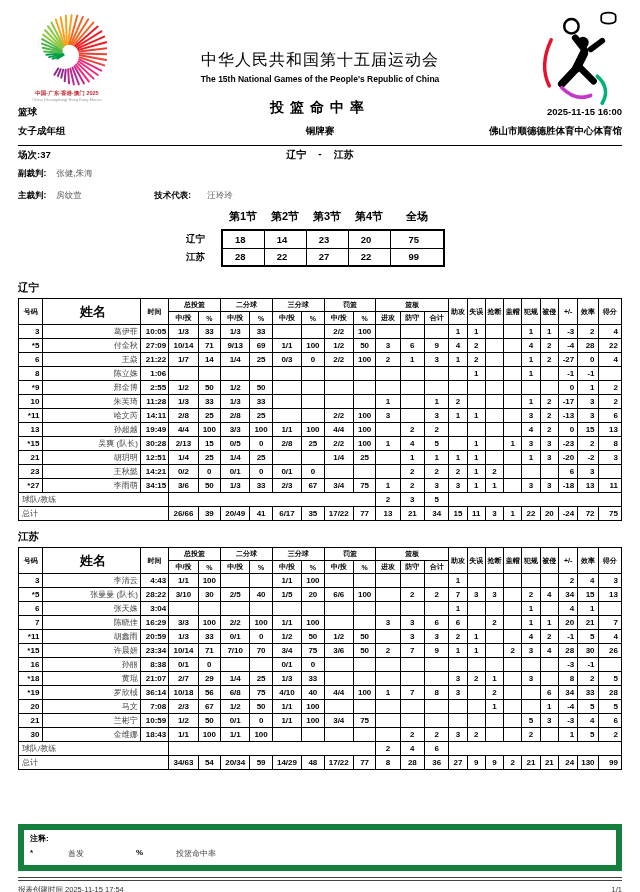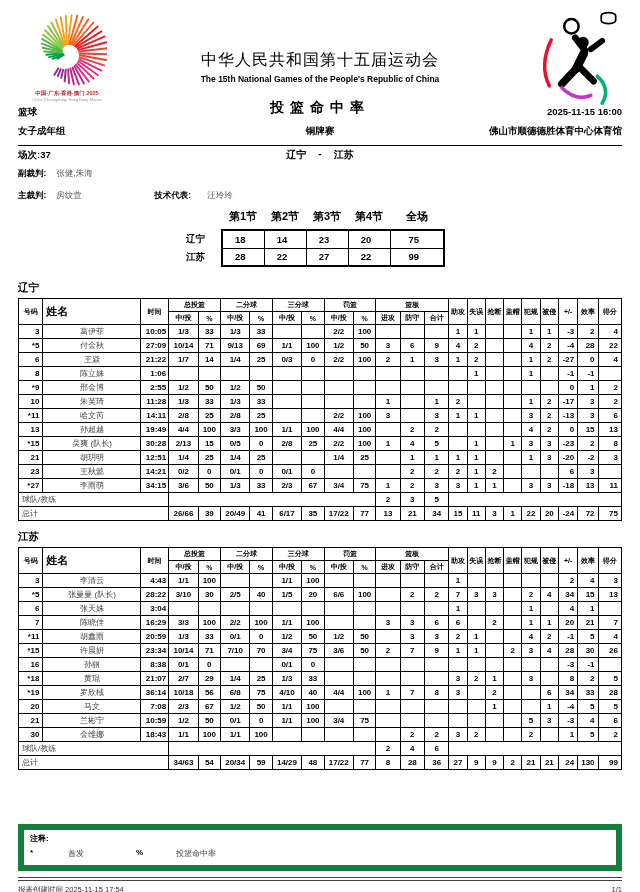--- a/index.html
+++ b/index.html
@@ -45,24 +45,24 @@
   .qtab tr:first-child td.qc{border-top:2px solid #000;}
   .qtab tr:last-child td.qc{border-bottom:2px solid #000;}
   .qtab td.qc:nth-child(2){border-left:2px solid #000;}
   .qtab td.qc:last-child{border-right:2px solid #000;}
 
   
   .team-title{font-size:10.5px;font-weight:bold;margin-top:14px;}
   .team-title.second{margin-top:9px;}
   table.box{border-collapse:collapse;width:100%;table-layout:fixed;margin-top:3px;border:1.5px solid #000;}
   .box th{border:1px solid #000;font-size:7px;font-weight:bold;padding:0;height:12px;overflow:hidden;white-space:nowrap;}
-  .box th.hname{text-align:left;padding-left:3px;font-size:11px;}
+  .box th.hname{text-align:center;padding-left:3px;font-size:13px;}
   .box td{border:1px solid #000;font-size:8px;font-weight:bold;padding:0 2px;height:14px;white-space:nowrap;overflow:hidden;box-sizing:border-box;}
   .box td.no{text-align:right;padding-right:3px;}
-  .box td.name{font-weight:normal;color:#444;text-align:center;padding-left:3px;}
+  .box td.name{font-weight:normal;color:#444;text-align:right;padding-left:3px;}
   .box td.time{text-align:right;padding-right:2px;}
   .box td.c{text-align:center;}
   .box td.r{text-align:right;padding-right:3px;}
   .box td.lbl{text-align:left;font-weight:normal;color:#444;padding-left:3px;}
   .box tr.total td{border-top:1.5px solid #000;}
 
   
   .notes{border:6px solid #15803d;margin-top:54px;padding:3px 6px 6px;}
   .notes-title{font-size:8px;font-weight:bold;}
   .notes-row{display:flex;font-size:8px;margin-top:4px;}

